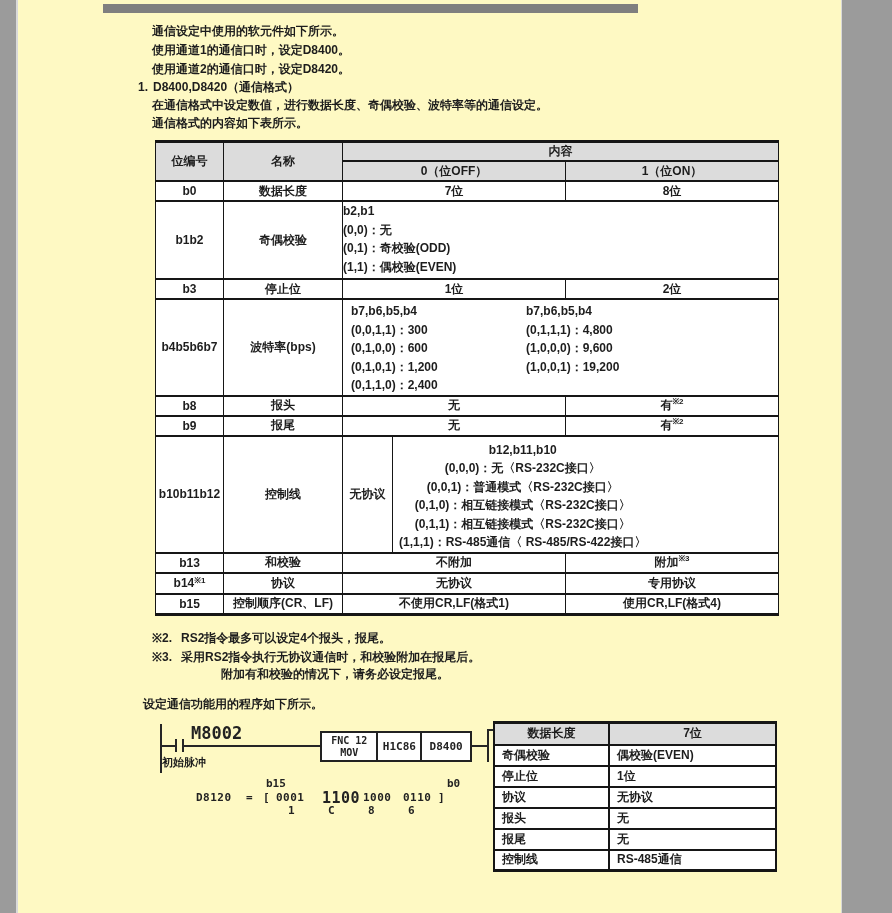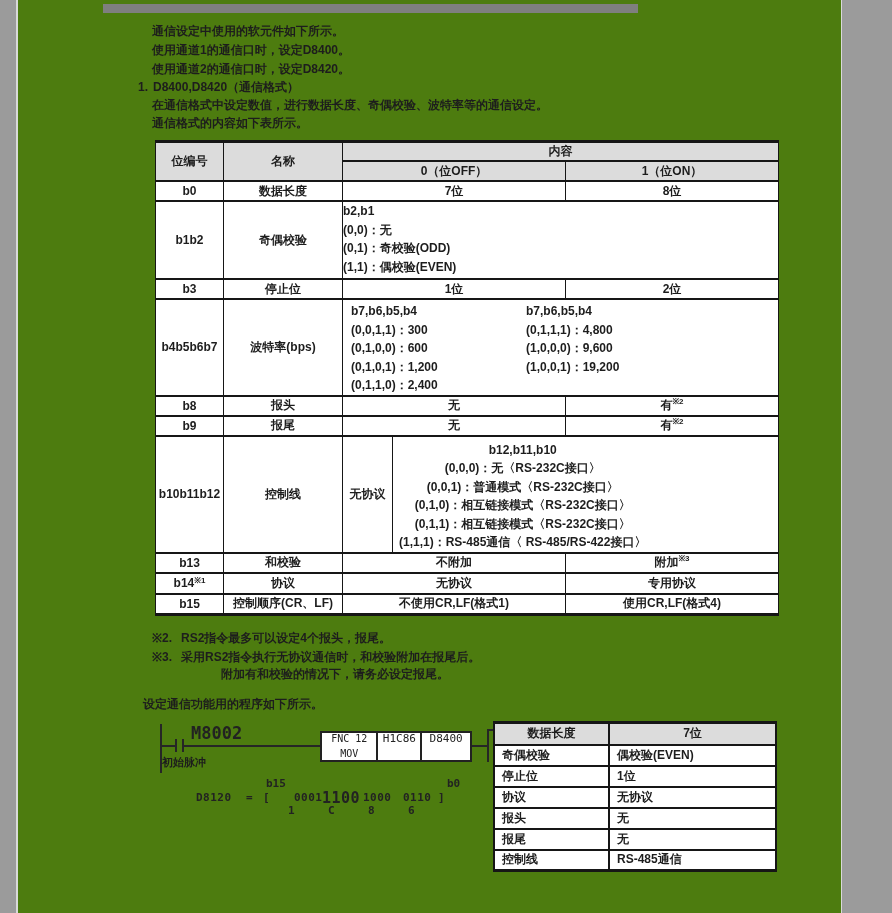--- a/index.html
+++ b/index.html
@@ -1,17 +1,17 @@
 <!DOCTYPE html>
 <html><head>
 <meta charset="utf-8">
 <style>
   html,body{margin:0;padding:0;}
   body{font-family:"Liberation Sans",sans-serif;}
-  #stage{position:relative;width:892px;height:913px;background:#4d7c0f;overflow:hidden;}
+  #stage{position:relative;width:892px;height:913px;background:#fef9c3;overflow:hidden;}
   .side{position:absolute;top:0;height:913px;background:#9b9b9b;}
   .seam{position:absolute;top:0;height:913px;background:#d9d9d9;}
   .topbar{position:absolute;left:103px;top:4px;width:535px;height:9px;background:#7f7f7f;}
   .t{position:absolute;font-size:12px;font-weight:600;color:#1d1d1d;white-space:nowrap;line-height:14px;}
   .mono{font-family:"DejaVu Sans Mono",monospace;font-weight:bold;color:#222;}
   .ln{position:absolute;background:#262626;}
   sup{font-size:8px;vertical-align:top;position:relative;top:-2px;}
 
   
   table.fmt{position:absolute;left:155px;top:140px;width:623px;border-collapse:collapse;table-layout:fixed;background:#fff;border-top:3px solid #161616;border-bottom:3px solid #161616;}
@@ -25,21 +25,21 @@
   .cols .c1{width:175px;}
   .ctrlwrap{display:flex;height:100%;align-items:stretch;}
   .subcell{width:49px;flex:0 0 49px;border-right:1px solid #161616;display:flex;align-items:center;justify-content:center;}
   .ctrllines{padding:4px 0 0 6px;text-align:center;}
 
   
   .nlab{display:inline-block;width:29px;}
 
   
   .fncbox{position:absolute;left:320px;top:731px;width:152px;height:31px;display:flex;border:2px solid #222;box-sizing:border-box;background:#fff;}
-  .fnccell{box-sizing:border-box;border-right:2px solid #222;display:flex;flex-direction:column;justify-content:space-between;align-items:center;font-family:"DejaVu Sans Mono",monospace;font-weight:normal;color:#222;font-size:11px;line-height:12px;}
+  .fnccell{box-sizing:border-box;border-right:2px solid #222;display:flex;flex-direction:column;justify-content:center;align-items:center;font-family:"DejaVu Sans Mono",monospace;font-weight:bold;color:#222;font-size:11px;line-height:12px;}
   .fnccell:last-child{border-right:none;}
 
   
   table.rt{position:absolute;left:493px;top:721px;width:282px;border-collapse:collapse;table-layout:fixed;background:#fff;border-top:3px solid #161616;border-bottom:3px solid #161616;}
   table.rt td{border:2px solid #161616;font-size:12px;font-weight:600;color:#1d1d1d;text-align:left;vertical-align:middle;padding:0 0 0 7px;overflow:hidden;}
   table.rt tr.hd td{background:#dcdcdc;text-align:center;padding:0;}
 </style>
 </head>
 <body>
 
@@ -199,21 +199,21 @@
 
   <div class="ln" style="left:472px;top:745px;width:15px;height:2px;"></div>
   <div class="ln" style="left:487px;top:729px;width:2px;height:33px;"></div>
   <div class="ln" style="left:487px;top:729px;width:6px;height:2px;"></div>
 
   <div class="t mono" style="left:266px;top:777px;font-size:11px;">b15</div>
   <div class="t mono" style="left:447px;top:777px;font-size:11px;">b0</div>
   <div class="t mono" style="left:196px;top:791px;font-size:11px;letter-spacing:0.5px;">D8120</div>
   <div class="t mono" style="left:246px;top:791px;font-size:11px;">=</div>
   <div class="t mono" style="left:263px;top:791px;font-size:11px;">[</div>
-  <div class="t mono" style="left:294px;top:791px;font-size:11px;letter-spacing:0.5px;">0001</div>
+  <div class="t mono" style="left:276px;top:791px;font-size:11px;letter-spacing:0.5px;">0001</div>
   <div class="t mono" style="left:322px;top:791px;font-size:15px;letter-spacing:0.5px;">1100</div>
   <div class="t mono" style="left:363px;top:791px;font-size:11px;letter-spacing:0.5px;">1000</div>
   <div class="t mono" style="left:403px;top:791px;font-size:11px;letter-spacing:0.5px;">0110</div>
   <div class="t mono" style="left:438px;top:791px;font-size:11px;">]</div>
   <div class="t mono" style="left:288px;top:804px;font-size:11px;">1</div>
   <div class="t mono" style="left:328px;top:804px;font-size:11px;">C</div>
   <div class="t mono" style="left:368px;top:804px;font-size:11px;">8</div>
   <div class="t mono" style="left:408px;top:804px;font-size:11px;">6</div>
 
   <table class="rt">

